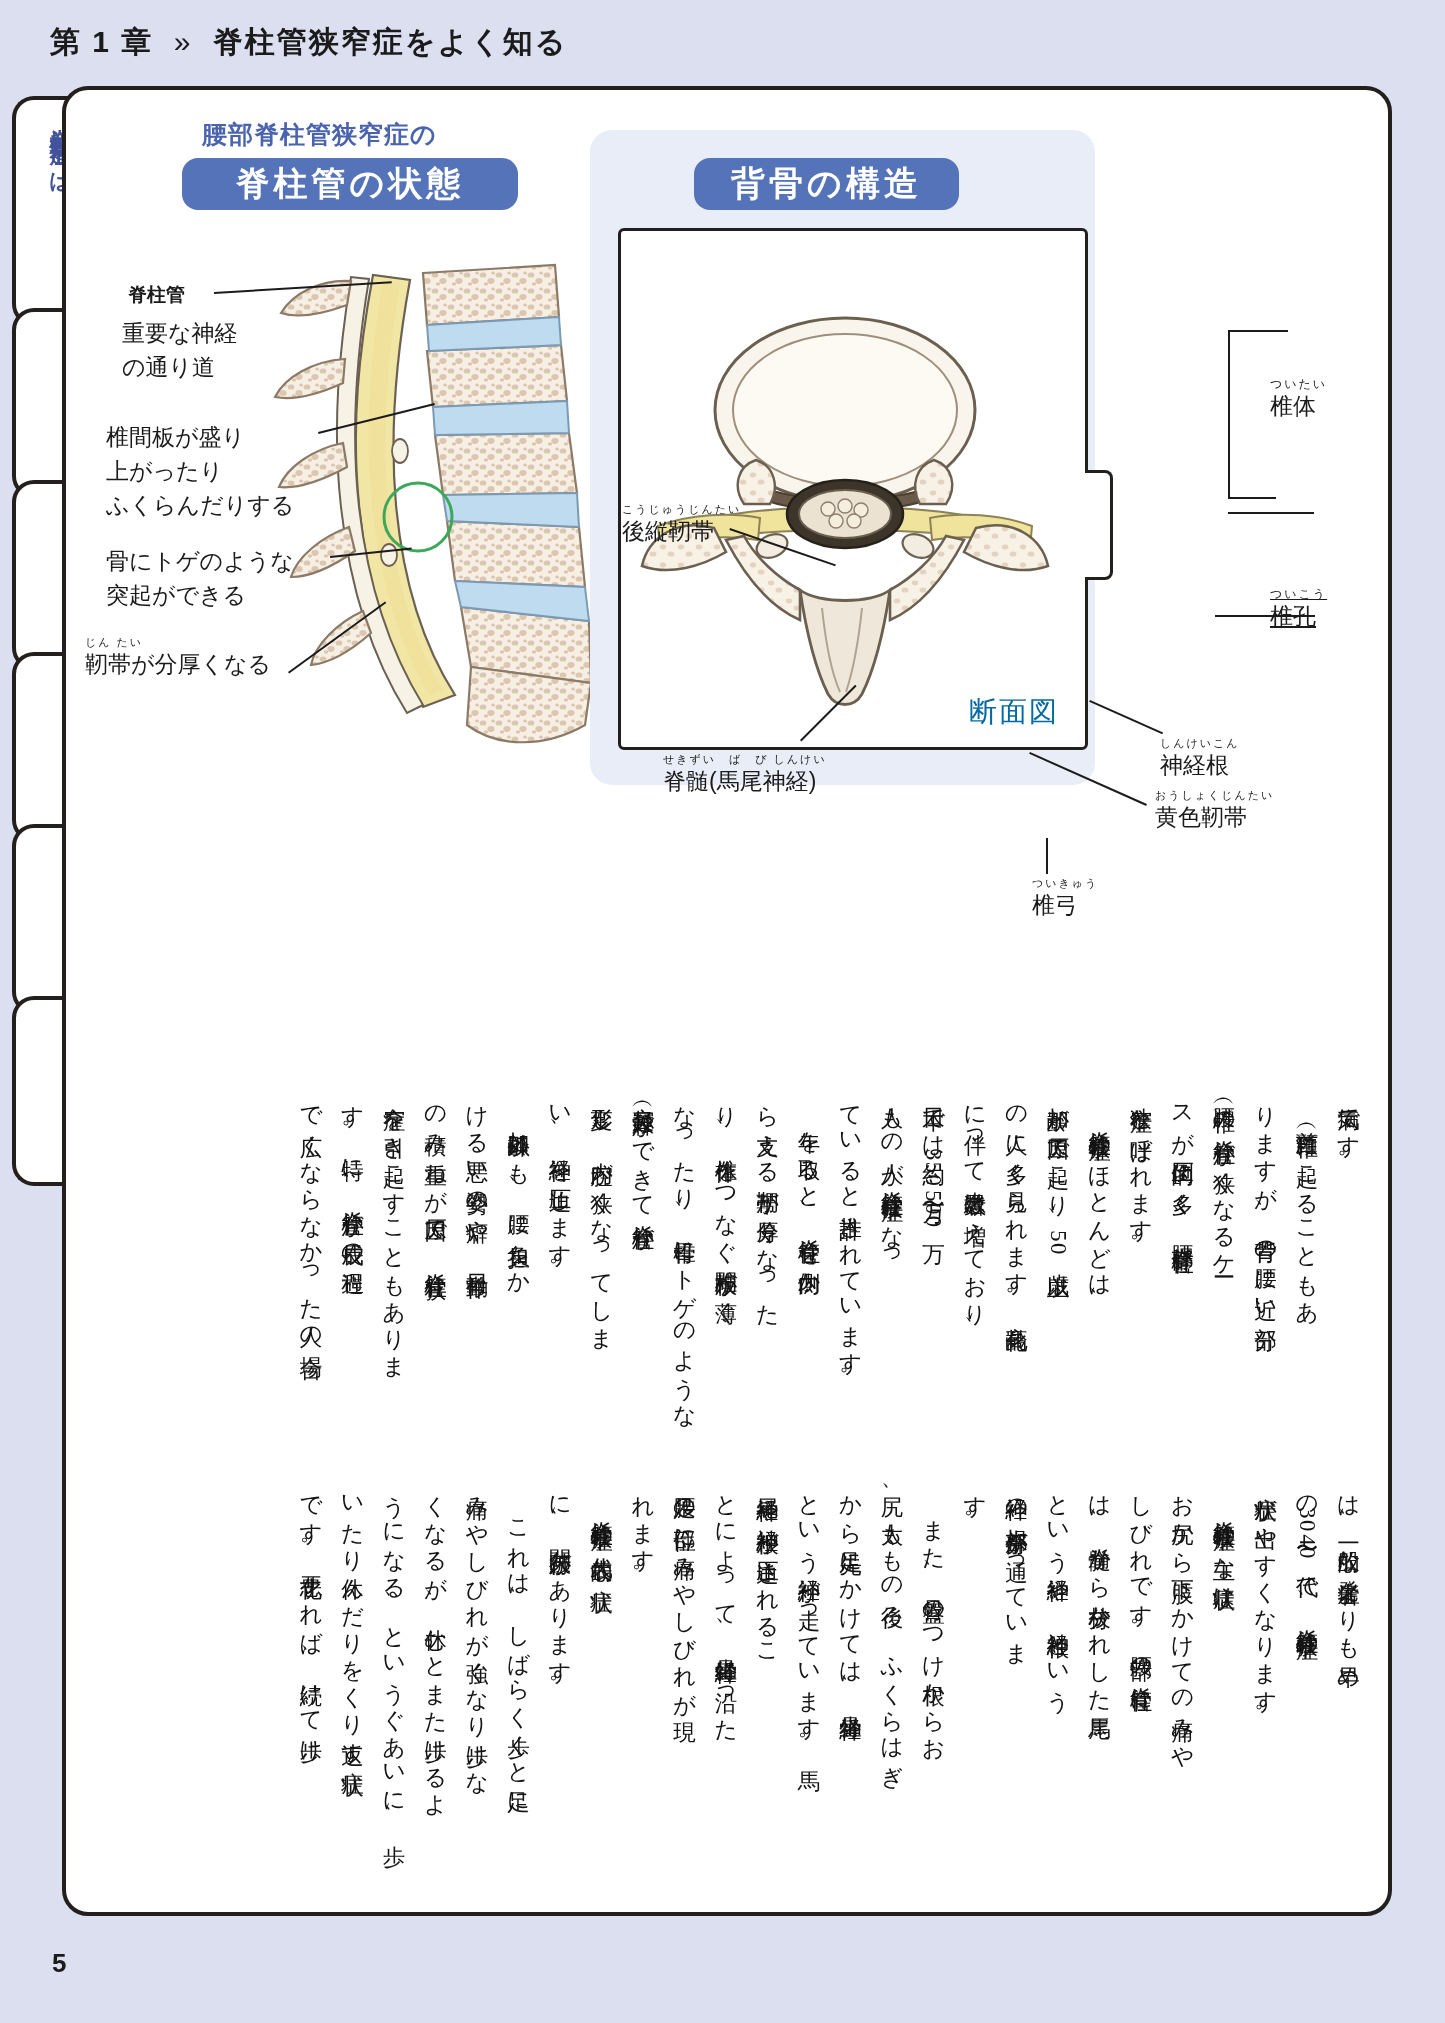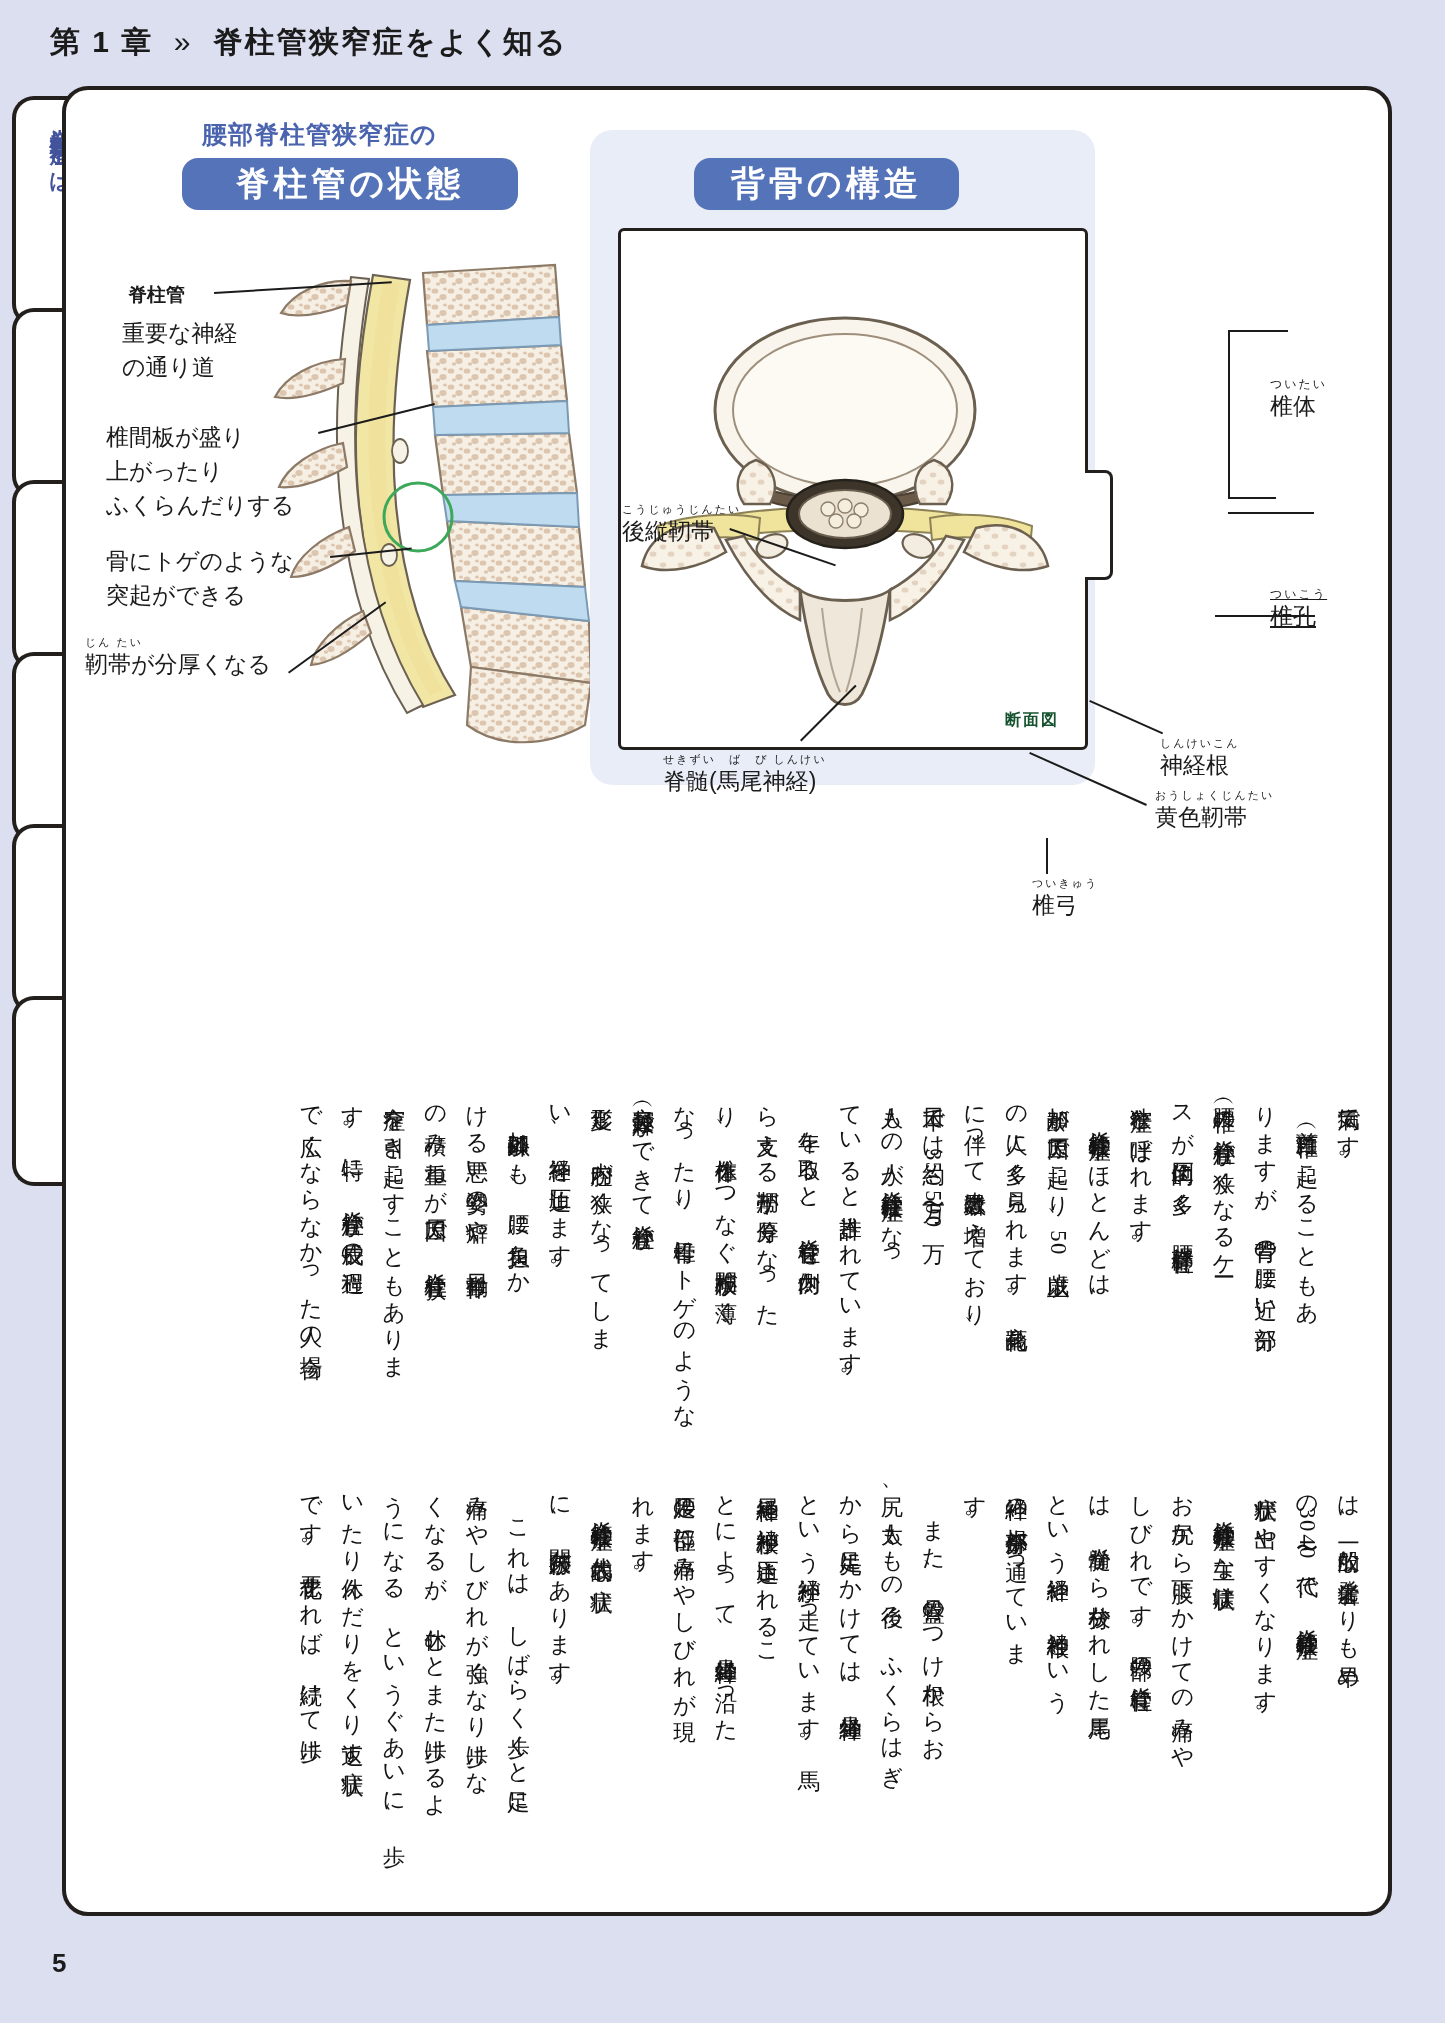--- a/index.html
+++ b/index.html
@@ -80,21 +80,21 @@
   .lbl{position:absolute;font-size:23px;color:#1b1b1b;line-height:1.32;white-space:nowrap;}
   .lbl.bold{font-weight:700;font-size:19px;}
   .ruby{font-size:11px;letter-spacing:2px;display:block;line-height:1;margin-bottom:1px;color:#1b1b1b;}
   .ruby.r2{font-size:12px;}
 
   .leader{position:absolute;background:#1b1b1b;transform-origin:0 0;height:2px;}
   .leader-v{position:absolute;background:#1b1b1b;width:2px;}
 
   .danmen{
     position:absolute;right:26px;bottom:16px;
-    font-size:16px;font-weight:700;color:#14532d;letter-spacing:2px;
+    font-size:28px;font-weight:400;color:#0369a1;letter-spacing:2px;
   }
 
   
   .vtext{
     position:absolute;
     writing-mode:vertical-rl;
     font-family:"Liberation Serif","DejaVu Serif",serif;
     font-size:22.5px;
     line-height:1.85;
     letter-spacing:1.5px;

